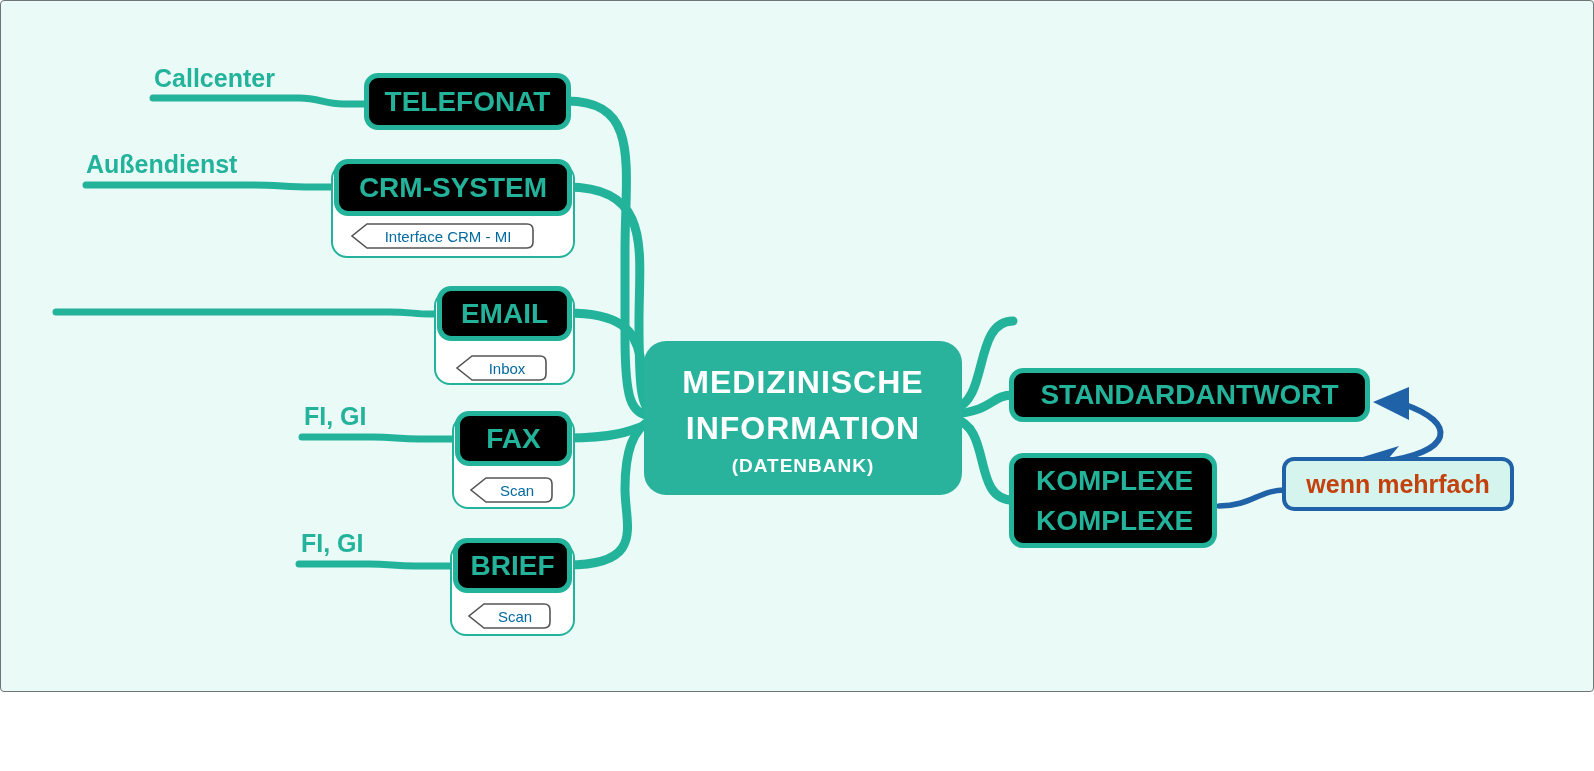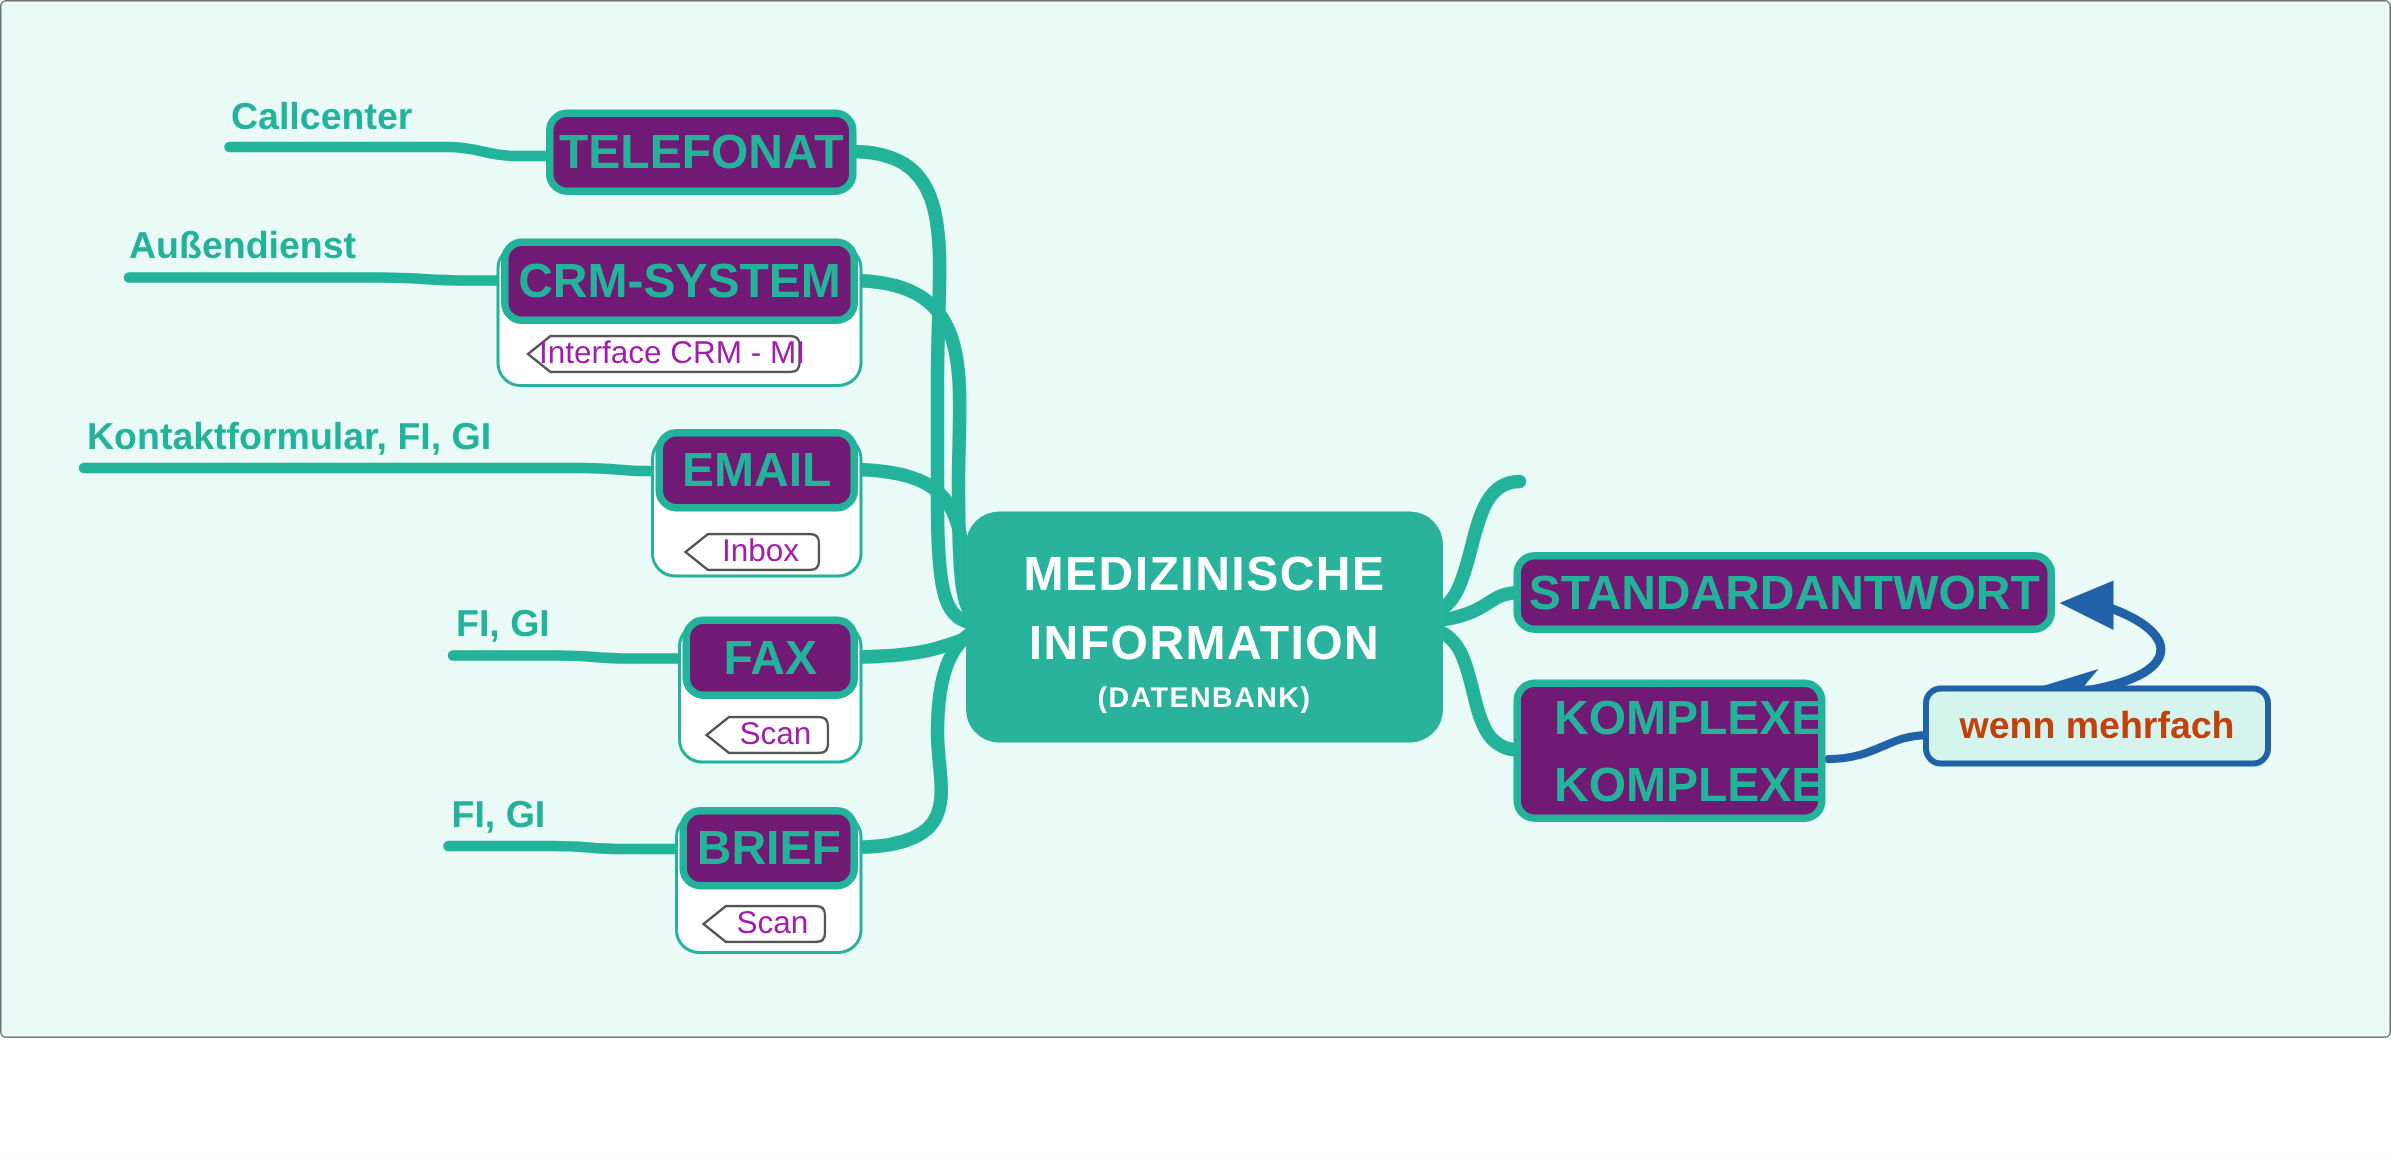--- a/index.html
+++ b/index.html
@@ -10,44 +10,44 @@
     border:1px solid #6f7577;
     border-radius:4px;
     box-sizing:border-box;
     overflow:hidden;
     font-family:"Liberation Sans", sans-serif;
   }
   .lines{position:absolute;left:0;top:0;z-index:0;}
   .abs{position:absolute;box-sizing:border-box;}
   
   .box{
-    background:#701a75;
+    background:#000000;
     border:5px solid #23b39b;
     border-radius:14px;
     display:flex;align-items:center;justify-content:center;
-    color:#23b39b;font-weight:bold;font-size:32px;
+    color:#23b39b;font-weight:bold;font-size:28px;
     z-index:3;white-space:nowrap;
   }
   .box.multiline{
     justify-content:flex-start;text-align:left;
     padding-left:22px;white-space:normal;line-height:1.4;
   }
   
   .sub{
     background:#ffffff;
     border:2px solid #23b39b;
     border-radius:16px;
     z-index:1;
   }
   
   .tag{z-index:2;display:flex;align-items:center;justify-content:center;}
   .tag svg{position:absolute;left:0;top:0;width:100%;height:100%;}
   .tag span{
     position:relative;z-index:1;
-    font-size:21px;color:#a21caf;white-space:nowrap;
+    font-size:15px;color:#0369a1;white-space:nowrap;
     padding-left:12px;
   }
   
   .blabel{
     color:#23b39b;font-weight:bold;font-size:25px;
     z-index:2;white-space:nowrap;
   }
   
   .center-node{
     background:#2ab39c;
@@ -95,21 +95,20 @@
     <g>
       <path stroke="#2062a8" stroke-width="5.5" fill="none" stroke-linecap="round" d="M1218,505 C1250,505 1258,489 1284,489"></path>
       <path stroke="#2062a8" stroke-width="6" fill="none" stroke-linecap="round" d="M1402,403 C1458,422 1452,452 1380,461"></path>
       <polygon fill="#2062a8" points="1372,401 1408,386 1408,419"></polygon>
       <polygon fill="#2062a8" points="1352,459 1398,445 1382,464"></polygon>
     </g>
   </svg>
 
   <div class="abs blabel" style="left:153px;top:63px;">Callcenter</div>
   <div class="abs blabel" style="left:85px;top:149px;">Außendienst</div>
-  <div class="abs blabel" style="left:57px;top:276px;">Kontaktformular, FI, GI</div>
   <div class="abs blabel" style="left:303px;top:401px;">FI, GI</div>
   <div class="abs blabel" style="left:300px;top:528px;">FI, GI</div>
 
   <div class="abs sub" style="left:330px;top:162px;width:244px;height:95px;"></div>
   <div class="abs sub" style="left:433px;top:289px;width:141px;height:95px;"></div>
   <div class="abs sub" style="left:451px;top:414px;width:123px;height:94px;"></div>
   <div class="abs sub" style="left:449px;top:541px;width:125px;height:94px;"></div>
 
   <div class="abs tag" style="left:349px;top:222px;width:184px;height:26px;">
     <svg viewBox="0 0 184 26" preserveAspectRatio="none">

